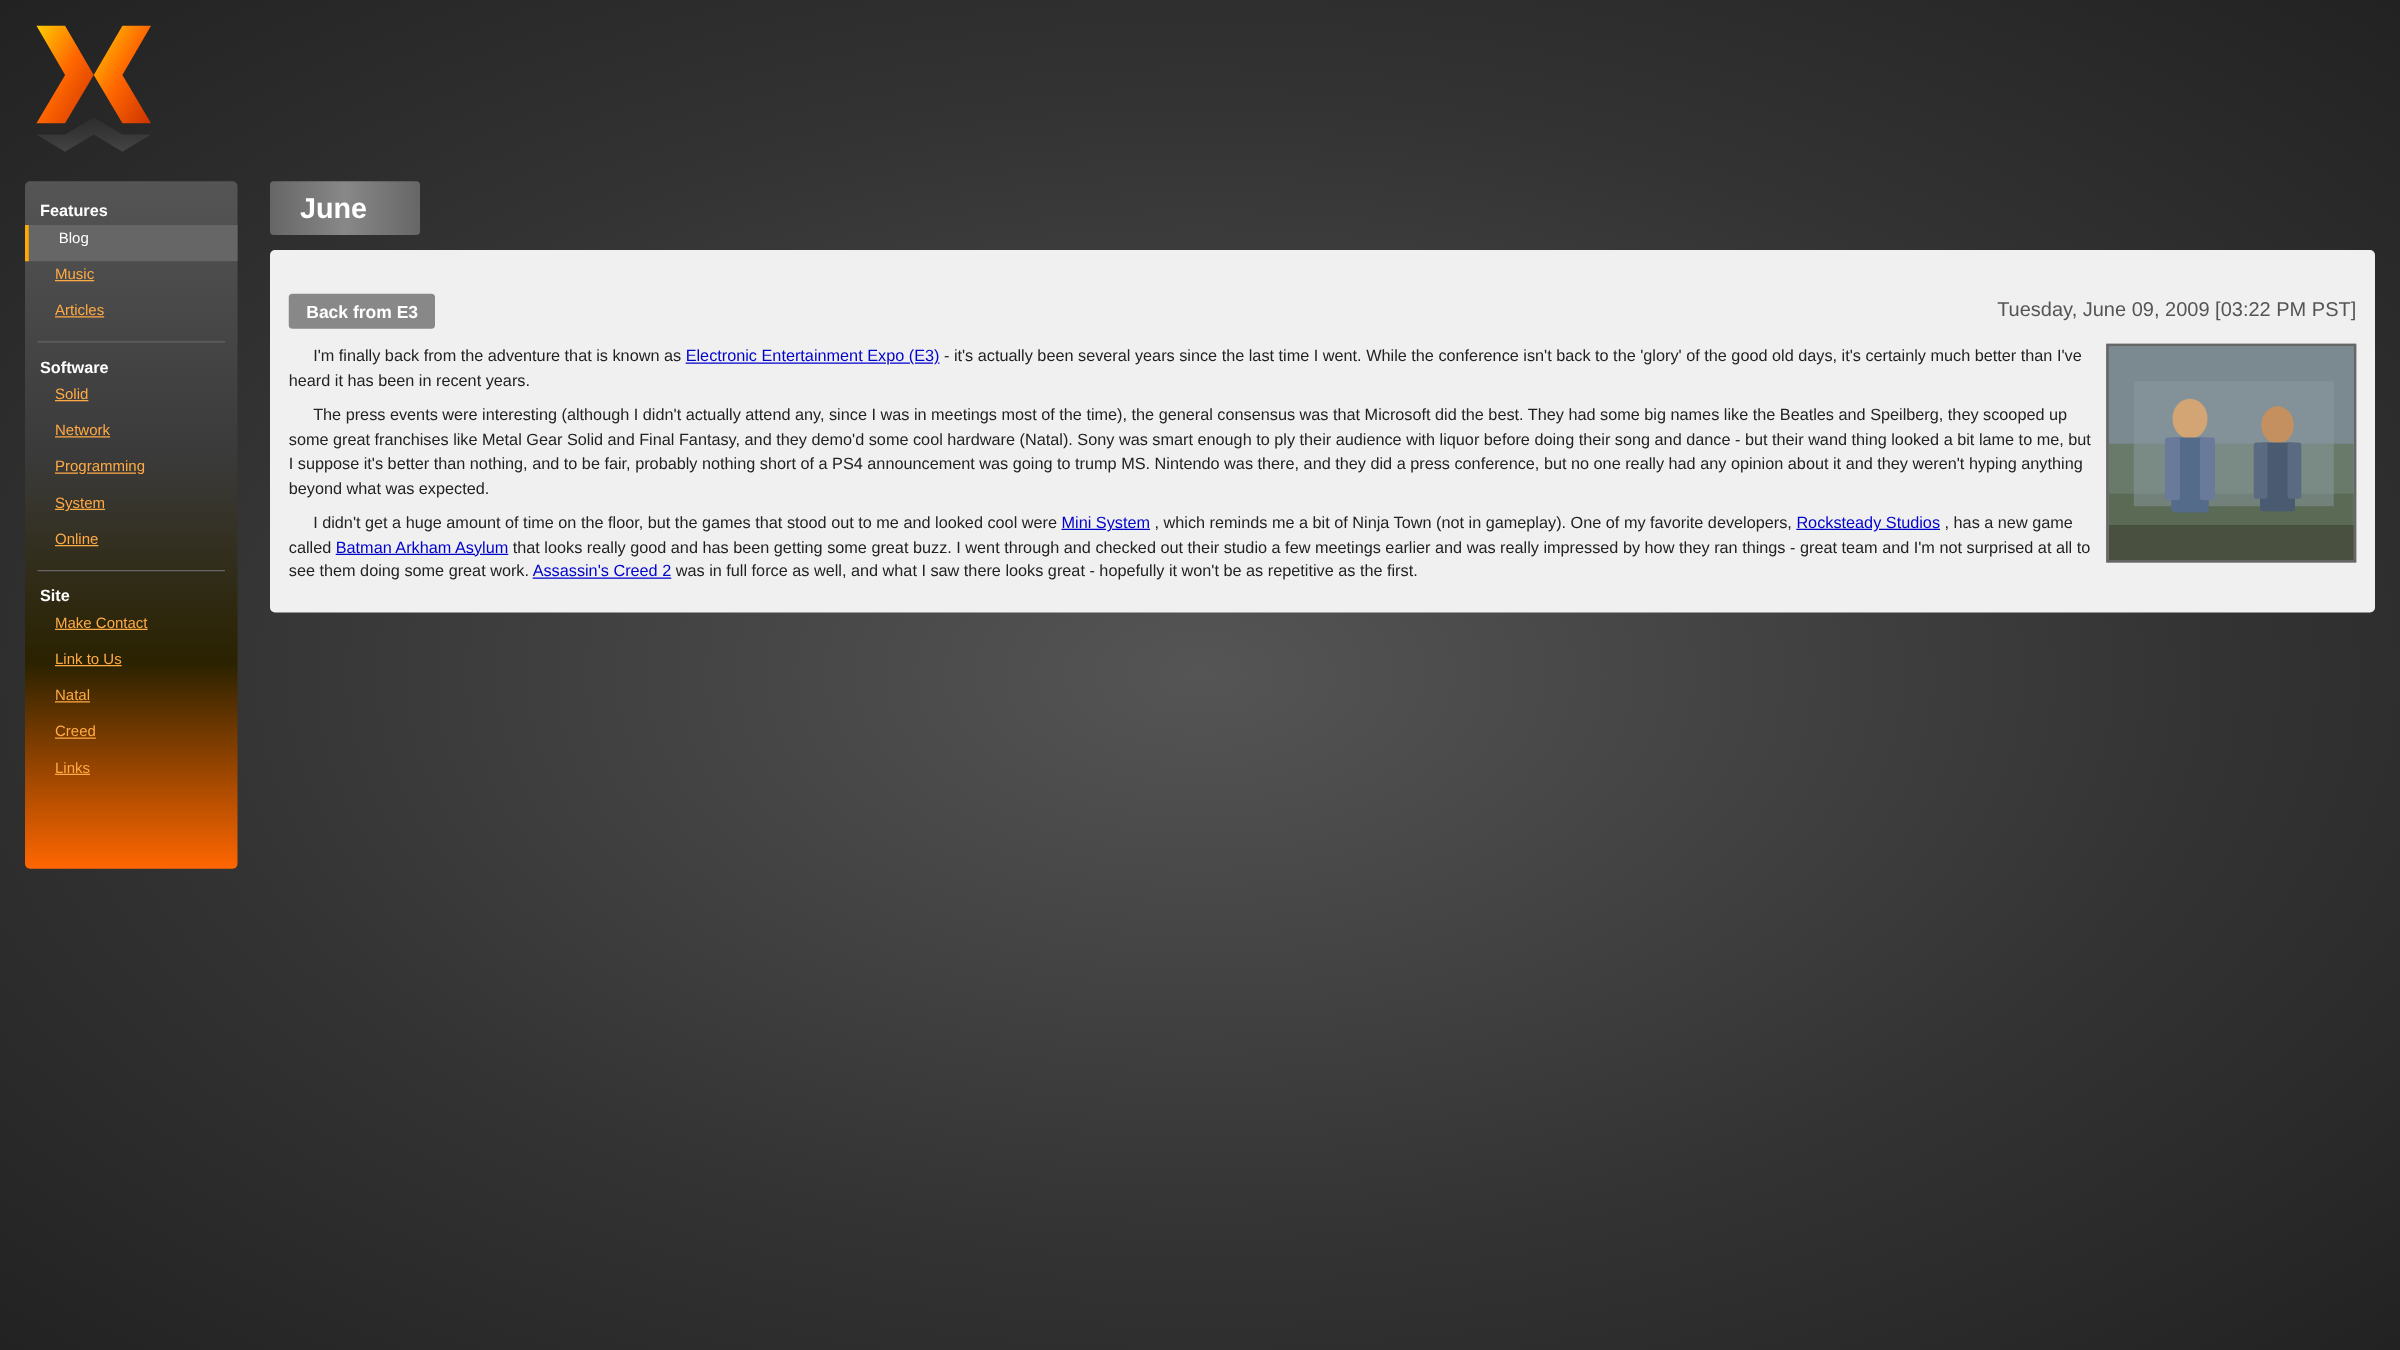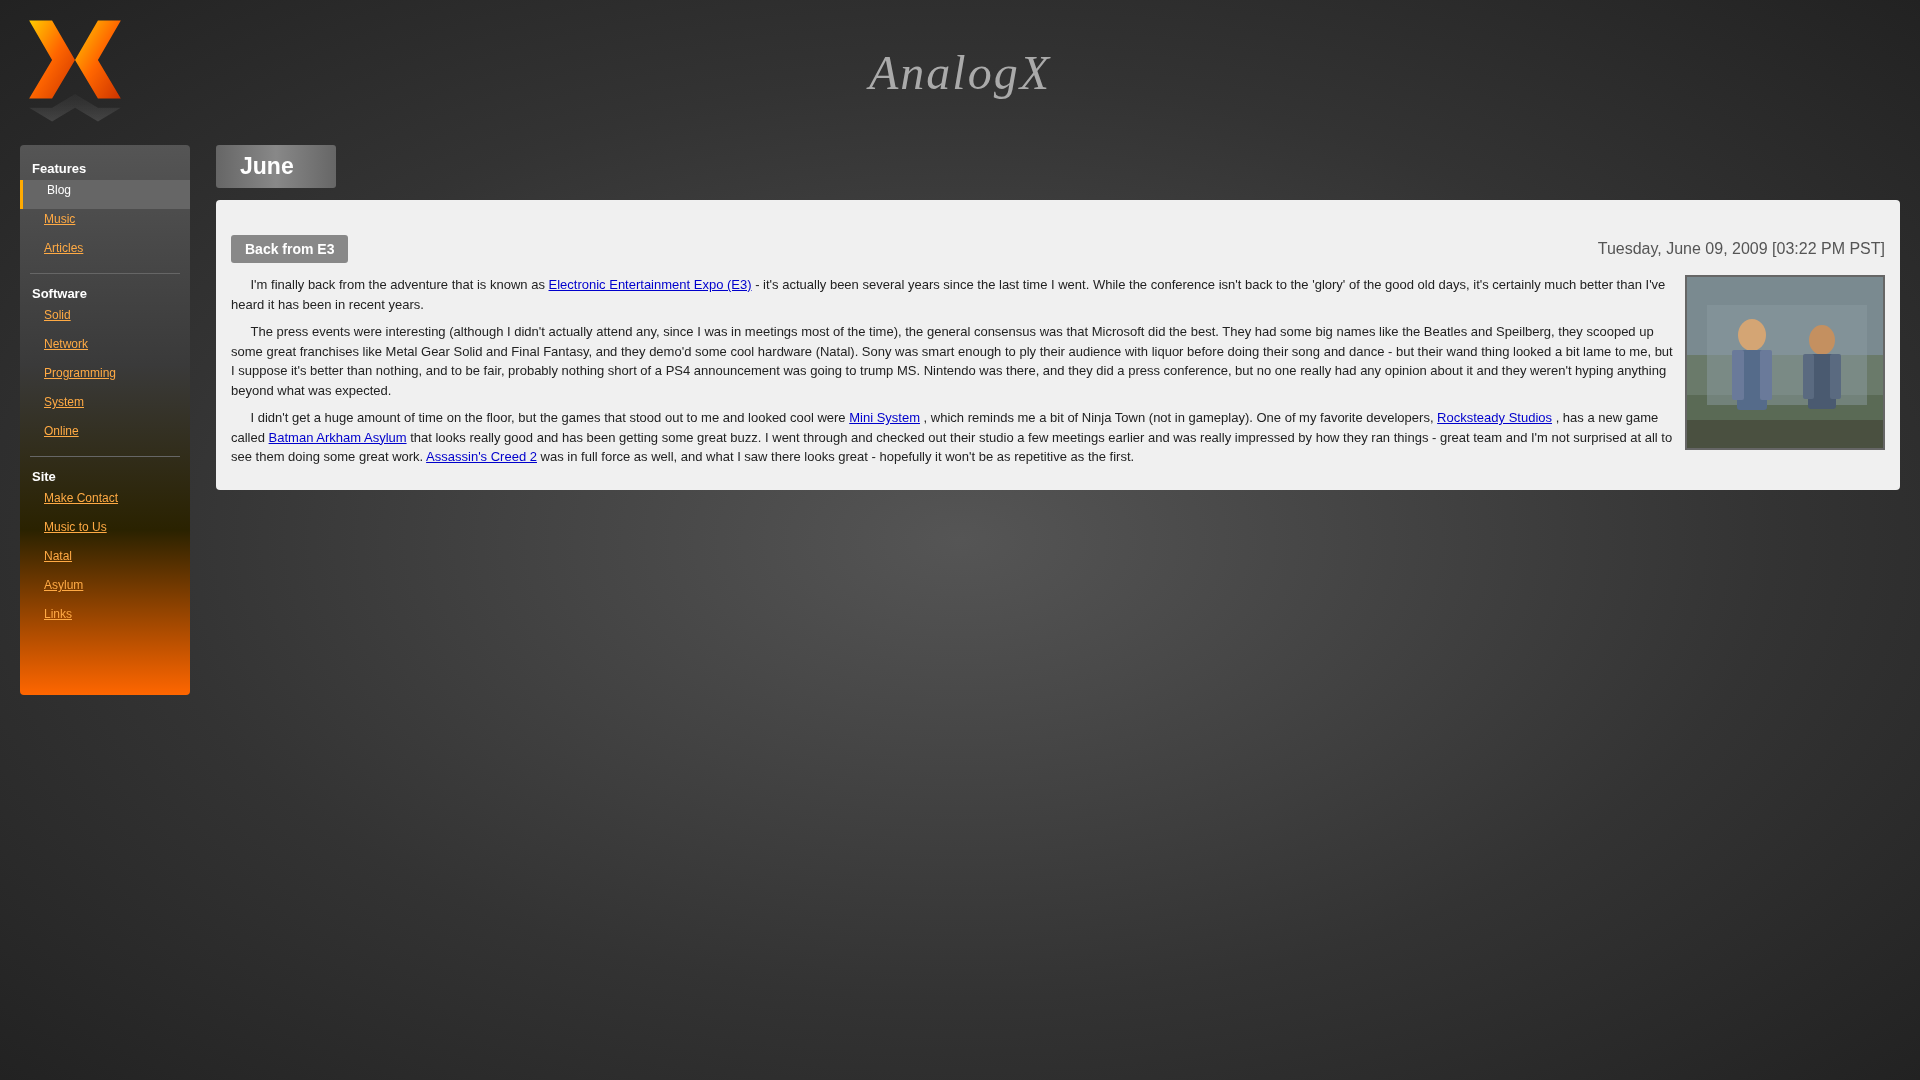--- a/index.html
+++ b/index.html
@@ -197,21 +197,20 @@
         </linearGradient>
       </defs>
 
       <polygon points="5,5 30,5 55,48 30,90 5,90 30,48" fill="url(#xgrad)"></polygon>
 
       <polygon points="105,5 80,5 55,48 80,90 105,90 80,48" fill="url(#xgrad)"></polygon>
 
       <polygon points="5,100 30,100 55,85 80,100 105,100 80,115 55,100 30,115" fill="url(#xrefl)" opacity="0.5"></polygon>
     </svg>
   </div>
-  <div id="site-title">AnalogX</div>
 </div>
 
 <div id="main-layout">
 
   <div id="sidebar">
     <div class="sidebar-section-header">Features</div>
     <div class="sidebar-item active">Blog</div>
     <div class="sidebar-item">Music</div>
     <div class="sidebar-item">Articles</div>
 
@@ -221,23 +220,23 @@
     <div class="sidebar-item">Solid</div>
     <div class="sidebar-item">Network</div>
     <div class="sidebar-item">Programming</div>
     <div class="sidebar-item">System</div>
     <div class="sidebar-item">Online</div>
 
     <div class="sidebar-divider"></div>
 
     <div class="sidebar-section-header">Site</div>
     <div class="sidebar-item">Make Contact</div>
-    <div class="sidebar-item">Music to Us</div>
+    <div class="sidebar-item">Link to Us</div>
     <div class="sidebar-item">Natal</div>
-    <div class="sidebar-item">Asylum</div>
+    <div class="sidebar-item">Creed</div>
     <div class="sidebar-item">Links</div>
   </div>
 
   <div id="content">
     <div class="month-header">June</div>
 
     
     <div class="post-card">
       <div class="post-header">
         <div class="post-title-box">Back from E3</div>

